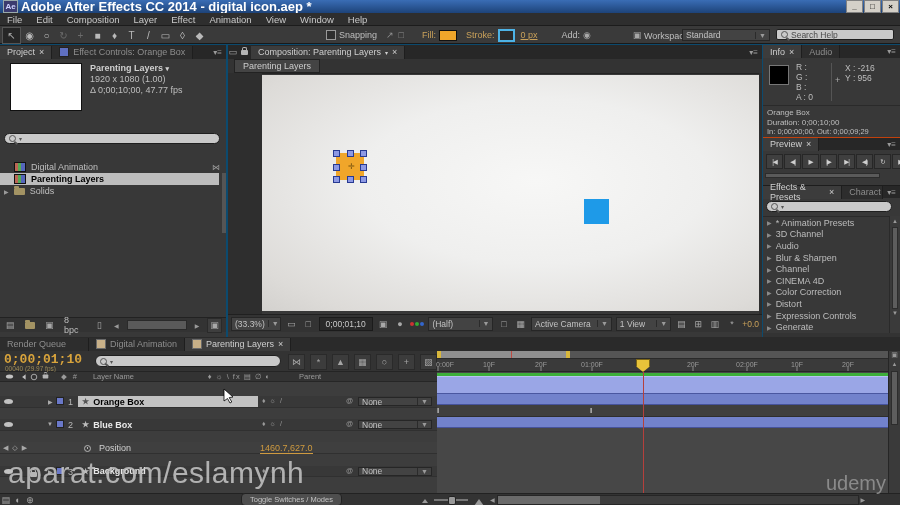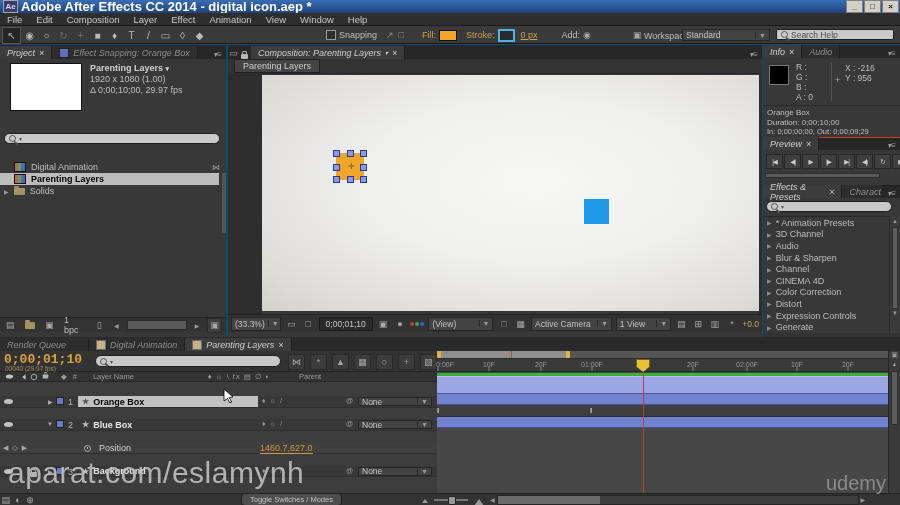--- a/index.html
+++ b/index.html
@@ -27,21 +27,21 @@
   .dd{background:#434343;border:1px solid #262626;color:#c3c3c3;display:flex;align-items:center;
       justify-content:space-between;padding:0 3px;font-size:8.5px;}
   .dd .ar{color:#9a9a9a;font-size:7px;border-left:1px solid #2b2b2b;padding-left:3px;margin-left:3px;}
   .search{background:#c9c9c9;border:1px solid #1f1f1f;border-radius:7px;color:#4a4a4a;
           display:flex;align-items:center;padding:0 4px;gap:3px;font-size:8.5px;}
   .mag{width:5px;height:5px;border:1.5px solid #555;border-radius:50%;position:relative;flex:0 0 auto;}
   .mag:after{content:"";position:absolute;width:4px;height:1.5px;background:#555;right:-3px;bottom:-2px;
              transform:rotate(40deg);}
   
   .panel{background:#383838;}
-  .tabbar{background:#272727;display:flex;align-items:flex-end;font-size:9px;font-style:italic;}
+  .tabbar{background:#272727;display:flex;align-items:center;font-size:9px;}
   .ptab{height:13px;display:flex;align-items:center;gap:4px;padding:0 7px;color:#8d8d8d;background:#2d2d2d;
         border-right:1px solid #1e1e1e;}
   .ptab.active{background:#3c3c3c;color:#cfcfcf;}
   .pmenu{margin-left:auto;color:#9a9a9a;font-size:8px;padding:0 4px;}
   .mini-eye{width:9px;height:5px;background:#c2c2c2;border-radius:50%;display:inline-block;}
   .mini-spk{width:0;height:0;border:4px solid transparent;border-right:5px solid #c2c2c2;display:inline-block;}
   .mini-circ{width:6px;height:6px;border:1px solid #c2c2c2;border-radius:50%;display:inline-block;}
   .mini-lock{width:7px;height:5px;background:#b5b5b5;position:relative;display:inline-block;border-radius:1px;}
   .mini-lock:before{content:"";position:absolute;top:-3px;left:1px;width:3px;height:3px;
                     border:1px solid #b5b5b5;border-bottom:none;border-radius:2px 2px 0 0;}
@@ -141,29 +141,29 @@
   </div>
 
   <div class="a panel" style="left:0;top:45px;width:226px;height:292px">
     <div class="tabbar" style="height:14px">
       <div class="ptab active">
         <span>Project</span>
         <span>×</span>
       </div>
       <div class="ptab">
         <span class="lbl-box" style="background:#5f6fc0"></span>
-        <span>Effect Snapping: Orange Box</span>
+        <span>Effect Controls: Orange Box</span>
       </div>
       <span class="pmenu">▾≡</span>
     </div>
     <div class="a" style="left:10px;top:18px;width:72px;height:48px;background:#fff;border:1px solid #101010"></div>
     <div class="a" style="left:90px;top:18px;line-height:11px">
       <div style="font-weight:bold;color:#cfcfcf"><span>Parenting Layers</span> <span style="font-size:7px">▾</span></div>
       <div>1920 x 1080 (1.00)</div>
-      <div>Δ 0;00;10;00, 29.97 fps</div>
+      <div>Δ 0;00;10;00, 47.77 fps</div>
     </div>
     <div class="a search" style="left:4px;top:88px;width:216px;height:11px">
       <span class="mag"></span>
       <span class="ar" style="font-size:6px;color:#555">▾</span>
     </div>
     <div class="a row" style="left:0;top:116px;width:226px;height:12px;gap:5px;padding-left:14px">
       <span class="compicon"></span>
       <span>Digital Animation</span>
       <span style="margin-left:auto;margin-right:6px;color:#9a9a9a;font-size:8px">⋈</span>
     </div>
@@ -174,21 +174,21 @@
     <div class="a row" style="left:0;top:140px;width:226px;height:12px;gap:5px;padding-left:4px">
       <span style="font-size:6px;color:#9a9a9a">▶</span>
       <span class="folder"></span>
       <span>Solids</span>
     </div>
     <div class="a" style="left:222px;top:128px;width:4px;height:60px;background:#555"></div>
     <div class="a flex" style="left:0;top:272px;width:226px;height:15px;background:#333;border-top:1px solid #222;gap:8px;padding:0 4px">
       <span class="ci">▤</span>
       <span class="folder"></span>
       <span class="ci">▣</span>
-      <span>1 bpc</span>
+      <span>8 bpc</span>
       <span class="ci">▯</span>
       <span style="font-size:6px;color:#999">◀</span>
       <span style="width:60px;height:8px;background:#5a5a5a;border:1px solid #2a2a2a"></span>
       <span style="font-size:6px;color:#999;margin-left:auto">▶</span>
       <span class="ci" style="border:1px solid #2a2a2a;background:#3e3e3e">▣</span>
     </div>
   </div>
 
   <div class="a panel" style="left:228px;top:45px;width:534px;height:292px">
     <div class="tabbar" style="height:14px">
@@ -234,21 +234,21 @@
       <span class="ci">□</span>
       <span style="background:#2a2a2a;border:1px solid #1b1b1b;padding:1px 6px;color:#c9c9c9">0;00;01;10</span>
       <span class="ci">▣</span>
       <span class="ci">●</span>
       <span class="flex" style="gap:1px">
         <span style="width:4px;height:4px;border-radius:50%;background:#c33"></span>
         <span style="width:4px;height:4px;border-radius:50%;background:#3a3"></span>
         <span style="width:4px;height:4px;border-radius:50%;background:#36c"></span>
       </span>
       <div class="dd" style="width:58px;height:12px">
-        <span>(View)</span>
+        <span>(Half)</span>
         <span class="ar">▼</span>
       </div>
       <span class="ci">□</span>
       <span class="ci">▦</span>
       <div class="dd" style="width:74px;height:12px">
         <span>Active Camera</span>
         <span class="ar">▼</span>
       </div>
       <div class="dd" style="width:48px;height:12px">
         <span>1 View</span>

